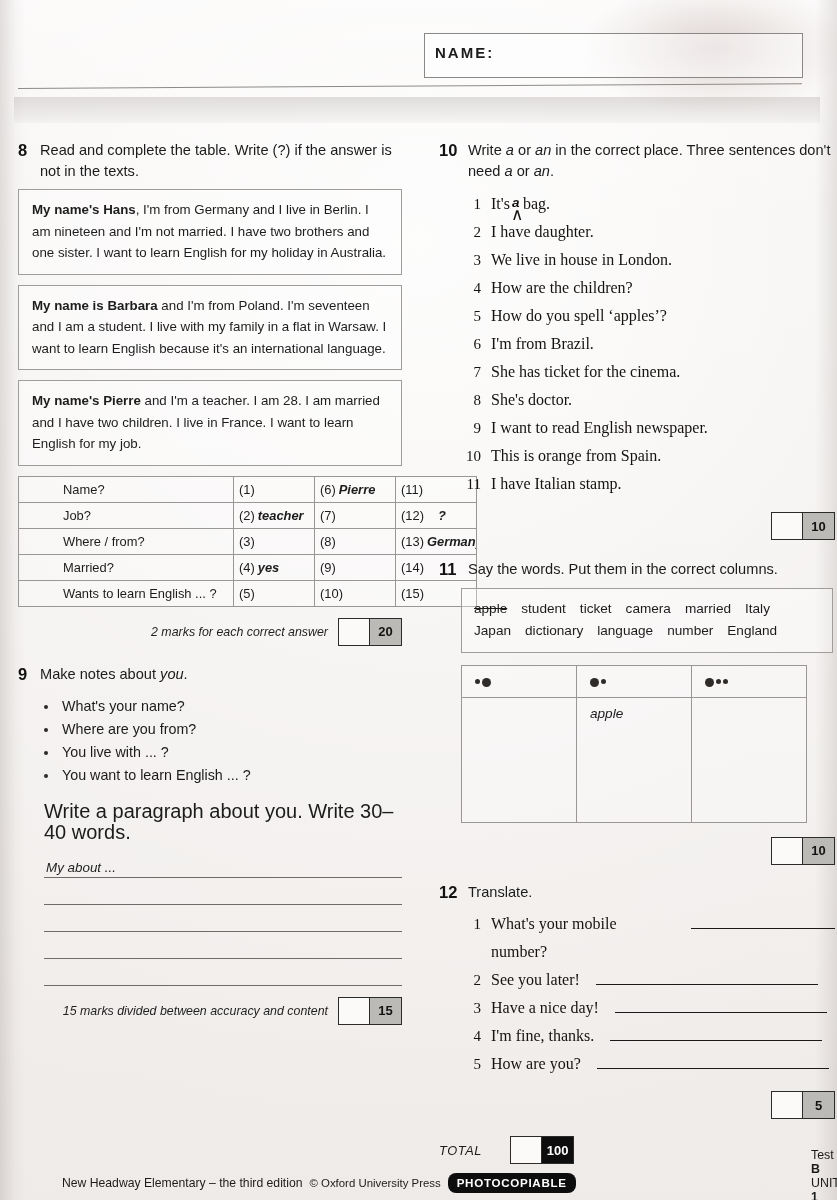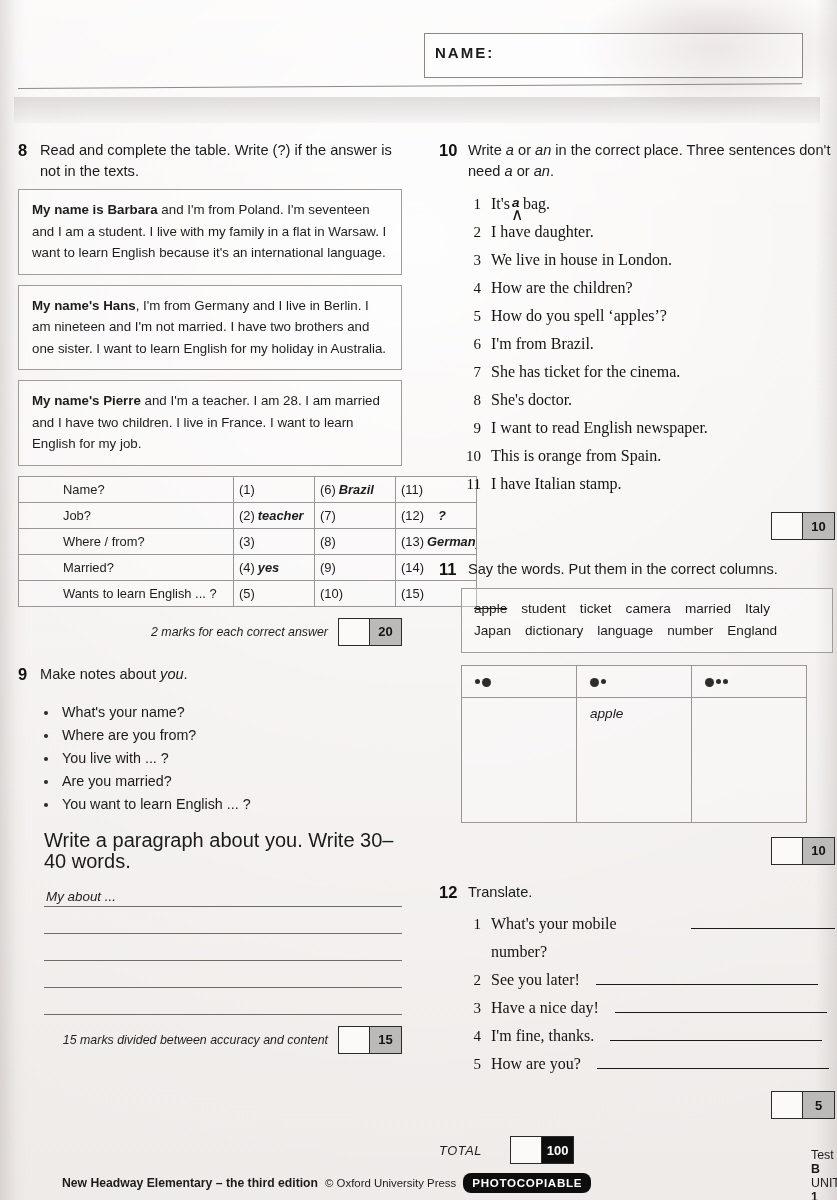--- a/index.html
+++ b/index.html
@@ -185,21 +185,21 @@
   .total-label {
     font-size: 12.8px;
     font-style: italic;
     letter-spacing: 0.6px;
     color: #1c1c1c;
   }
 
   
   ul.bullets {
     list-style: none;
-    margin: 18px 0 0 0;
+    margin: 12px 0 0 0;
     padding: 0 0 0 26px;
   }
   ul.bullets li {
     position: relative;
     font-size: 14.3px;
     line-height: 21.5px;
     padding-left: 18px;
     margin-bottom: 1.5px;
     color: #1b1b1b;
   }
@@ -330,21 +330,21 @@
     display: flex;
     align-items: center;
   }
   #footer-left {
     display: flex;
     align-items: center;
     gap: 7px;
     font-size: 12.2px;
     color: #1c1c1c;
   }
-  #footer-title { font-weight: 700; padding-left: 44px; }
+  #footer-title { font-weight: 400; padding-left: 44px; }
   #footer-copy { font-size: 11.4px; }
   #photocopiable {
     background: #0d0d0d;
     color: #ffffff;
     font-size: 11.6px;
     font-weight: 700;
     letter-spacing: 0.7px;
     padding: 3px 9px 4px 9px;
     border-radius: 8px;
   }
@@ -377,36 +377,36 @@
   <div class="col" id="col-left">
 
     <div class="ex">
       <div class="ex-head">
         <span class="ex-num">8</span>
         <span class="ex-text">Read and complete the table. Write (?) if the answer is not in the texts.</span>
       </div>
 
       <div>
         <div class="readbox">
-          <b>My name is Barbara</b><span> and I'm from Poland. I'm seventeen and I am a student. I live with my family in a flat in Warsaw. I want to learn English because it's an international language.</span>
+          <b>My name's Hans</b><span>, I'm from Germany and I live in Berlin. I am nineteen and I'm not married. I have two brothers and one sister. I want to learn English for my holiday in Australia.</span>
         </div>
         <div class="readbox">
-          <b>My name's Hans</b><span>, I'm from Germany and I live in Berlin. I am nineteen and I'm not married. I have two brothers and one sister. I want to learn English for my holiday in Australia.</span>
+          <b>My name is Barbara</b><span> and I'm from Poland. I'm seventeen and I am a student. I live with my family in a flat in Warsaw. I want to learn English because it's an international language.</span>
         </div>
         <div class="readbox">
           <b>My name's Pierre</b><span> and I'm a teacher. I am 28. I am married and I have two children. I live in France. I want to learn English for my job.</span>
         </div>
       </div>
 
       <table class="grid">
         <tbody>
           <tr>
             <td class="q">Name?</td>
             <td class="a"><span>(1)</span><span class="ans"></span></td>
-            <td class="a"><span>(6)</span><span class="ans">Brazil</span></td>
+            <td class="a"><span>(6)</span><span class="ans">Pierre</span></td>
             <td class="a"><span>(11)</span><span class="ans"></span></td>
           </tr>
           <tr>
             <td class="q">Job?</td>
             <td class="a"><span>(2)</span><span class="ans">teacher</span></td>
             <td class="a"><span>(7)</span><span class="ans"></span></td>
             <td class="a"><span>(12)</span><span class="ans pad">?</span></td>
           </tr>
           <tr>
             <td class="q">Where / from?</td>
@@ -441,21 +441,20 @@
     <div class="ex" style="margin-top:18px;">
       <div class="ex-head">
         <span class="ex-num">9</span>
         <span class="ex-text">Make notes about <i>you</i>.</span>
       </div>
 
       <ul class="bullets">
         <li>What's your name?</li>
         <li>Where are you from?</li>
         <li>You live with ... ?</li>
-        <li>Are you married?</li>
         <li>You want to learn English ... ?</li>
       </ul>
 
       <div class="para-instr">Write a paragraph about you. Write 30–40 words.</div>
 
       <div class="write-lines">
         <div class="write-line">
           <span class="seed">My about ...</span>
         </div>
         <div class="write-line"></div>

